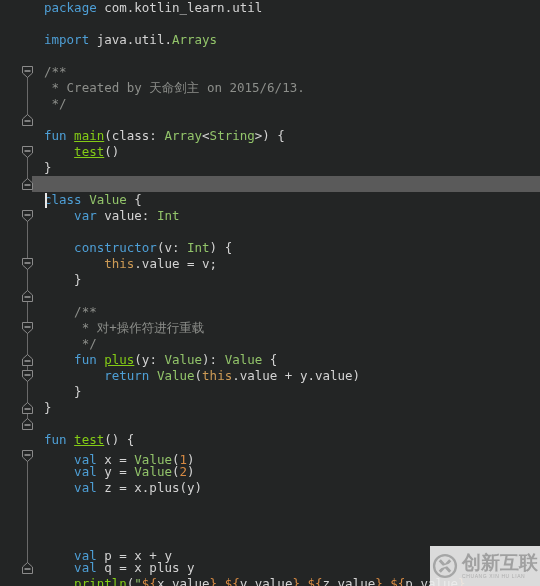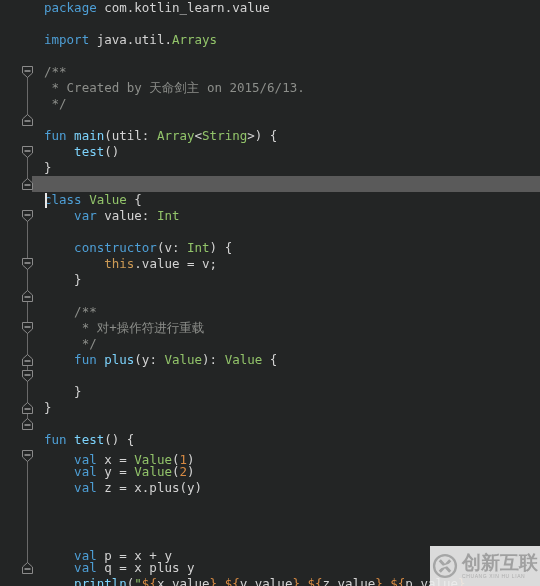--- a/index.html
+++ b/index.html
@@ -112,21 +112,21 @@
   }
 
   
   .kw   { color: #4e9fd6; }  
   .type { color: #92c46a; }  
   .ident{ color: #d4d4d4; }
   .num  { color: #d98b43; }
   .str  { color: #92c46a; }
   .cmt  { color: #8d8f8b; }
   .this { color: #cc9a55; }
-  .fn   { color: #7dd3fc; }
+  .fn   { color: #84cc16; text-decoration: underline; }
   .punc { color: #d4d4d4; }
   .tmpl { color: #d98b43; }
 
   
   .watermark {
     position: absolute;
     right: 0;
     bottom: 0;
     width: 110px;
     height: 40px;
@@ -165,44 +165,44 @@
   }
 </style>
 </head>
 <body>
 
 <div id="editor">
 
   <div class="gutter"></div>
 
   <div class="rows" id="rows">
-      <div class="row" style="top: 0px;"><span class="lineno">1</span><span class="code"><span class="kw">package </span><span class="ident">com.kotlin_learn.value</span></span></div>
+      <div class="row" style="top: 0px;"><span class="lineno">1</span><span class="code"><span class="kw">package </span><span class="ident">com.kotlin_learn.util</span></span></div>
       <div class="row" style="top: 0px;"><span class="lineno">2</span><span class="code"></span></div>
       <div class="row" style="top: 0px; padding-left: 11px;"><span class="lineno">3</span><span class="code"><span class="kw">import </span><span class="ident">java.util.</span><span class="type">Arrays</span></span></div>
       <div class="row" style="top: 0px;"><span class="lineno">4</span><span class="code"></span></div>
       <div class="row" style="top: 0px;"><span class="lineno">5</span><span class="code"><span class="cmt">/**</span></span></div>
       <div class="row" style="top: 0px;"><span class="lineno">7</span><span class="code"><span class="cmt"> * Created by 天命剑主 on 2015/6/13.</span></span></div>
       <div class="row" style="top: 0px;"><span class="lineno">8</span><span class="code"><span class="cmt"> */</span></span></div>
       <div class="row" style="top: 0px;"><span class="lineno">9</span><span class="code"></span></div>
-      <div class="row" style="top: 0px;"><span class="lineno">10</span><span class="code"><span class="kw">fun </span><span class="fn">main</span><span class="punc">(util: </span><span class="type">Array</span><span class="punc">&lt;</span><span class="type">String</span><span class="punc">&gt;) {</span></span></div>
+      <div class="row" style="top: 0px;"><span class="lineno">10</span><span class="code"><span class="kw">fun </span><span class="fn">main</span><span class="punc">(class: </span><span class="type">Array</span><span class="punc">&lt;</span><span class="type">String</span><span class="punc">&gt;) {</span></span></div>
       <div class="row" style="top: 0px; padding-left: 29px;"><span class="lineno">11</span><span class="code"><span class="ident">    </span><span class="fn">test</span><span class="punc">()</span></span></div>
       <div class="row" style="top: 0px;"><span class="lineno">12</span><span class="code"><span class="punc">}</span></span></div>
       <div class="row current" style="top: 0px;"><span class="lineno">13</span><span class="code"></span></div>
       <div class="row" style="top: 0px;"><span class="lineno">14</span><span class="code"><span class="kw">class </span><span class="type">Value</span><span class="punc"> {</span></span></div>
       <div class="row" style="top: 0px;"><span class="lineno">15</span><span class="code"><span class="ident">    </span><span class="kw">var </span><span class="ident">value</span><span class="punc">: </span><span class="type">Int</span></span></div>
       <div class="row" style="top: 0px;"><span class="lineno">16</span><span class="code"></span></div>
       <div class="row" style="top: 0px;"><span class="lineno">17</span><span class="code"><span class="ident">    </span><span class="kw">constructor</span><span class="punc">(v: </span><span class="type">Int</span><span class="punc">) {</span></span></div>
       <div class="row" style="top: 0px;"><span class="lineno">18</span><span class="code"><span class="ident">        </span><span class="this">this</span><span class="ident">.value = v;</span></span></div>
       <div class="row" style="top: 0px;"><span class="lineno">19</span><span class="code"><span class="punc">    }</span></span></div>
       <div class="row" style="top: 0px;"><span class="lineno">20</span><span class="code"></span></div>
       <div class="row" style="top: 0px;"><span class="lineno">21</span><span class="code"><span class="cmt">    /**</span></span></div>
       <div class="row" style="top: 0px;"><span class="lineno">22</span><span class="code"><span class="cmt">     * 对+操作符进行重载</span></span></div>
       <div class="row" style="top: 0px;"><span class="lineno">23</span><span class="code"><span class="cmt">     */</span></span></div>
       <div class="row" style="top: 0px;"><span class="lineno">24</span><span class="code"><span class="ident">    </span><span class="kw">fun </span><span class="fn">plus</span><span class="punc">(y: </span><span class="type">Value</span><span class="punc">): </span><span class="type">Value</span><span class="punc"> {</span></span></div>
-      <div class="row" style="top: 0px;"><span class="lineno">25</span></div>
+      <div class="row" style="top: 0px;"><span class="lineno">25</span><span class="code"><span class="ident">        </span><span class="kw">return </span><span class="type">Value</span><span class="punc">(</span><span class="this">this</span><span class="ident">.value + y.value)</span></span></div>
       <div class="row" style="top: 0px;"><span class="lineno">26</span><span class="code"><span class="punc">    }</span></span></div>
       <div class="row" style="top: 0px;"><span class="lineno">27</span><span class="code"><span class="punc">}</span></span></div>
       <div class="row" style="top: 0px;"><span class="lineno">28</span><span class="code"></span></div>
       <div class="row" style="top: 0px;"><span class="lineno">29</span><span class="code"><span class="kw">fun </span><span class="fn">test</span><span class="punc">() {</span></span></div>
       <div class="row" style="top: 4px;"><span class="lineno">30</span><span class="code"><span class="ident">    </span><span class="kw">val </span><span class="ident">x = </span><span class="type">Value</span><span class="punc">(</span><span class="num">1</span><span class="punc">)</span></span></div>
       <div class="row" style="top: 0px;"><span class="lineno">31</span><span class="code"><span class="ident">    </span><span class="kw">val </span><span class="ident">y = </span><span class="type">Value</span><span class="punc">(</span><span class="num">2</span><span class="punc">)</span></span></div>
       <div class="row" style="top: 0px;"><span class="lineno">32</span><span class="code"><span class="ident">    </span><span class="kw">val </span><span class="ident">z = x.plus(y)</span></span></div>
       <div class="row" style="top: 4px; margin-top: 48px;"><span class="lineno">33</span><span class="code"><span class="ident">    </span><span class="kw">val </span><span class="ident">p = x + y</span></span></div>
       <div class="row" style="top: 0px;"><span class="lineno">34</span><span class="code"><span class="ident">    </span><span class="kw">val </span><span class="ident">q = x plus y</span></span></div>
       <div class="row" style="top: 0px;"><span class="lineno">35</span><span class="code"><span class="ident">    </span><span class="fn">println</span><span class="punc">(</span><span class="str">"</span><span class="tmpl">${</span><span class="ident">x.value</span><span class="tmpl">}</span><span class="str"> </span><span class="tmpl">${</span><span class="ident">y.value</span><span class="tmpl">}</span><span class="str"> </span><span class="tmpl">${</span><span class="ident">z.value</span><span class="tmpl">}</span><span class="str"> </span><span class="tmpl">${</span><span class="ident">p.value</span><span class="tmpl">}</span></span></div>

